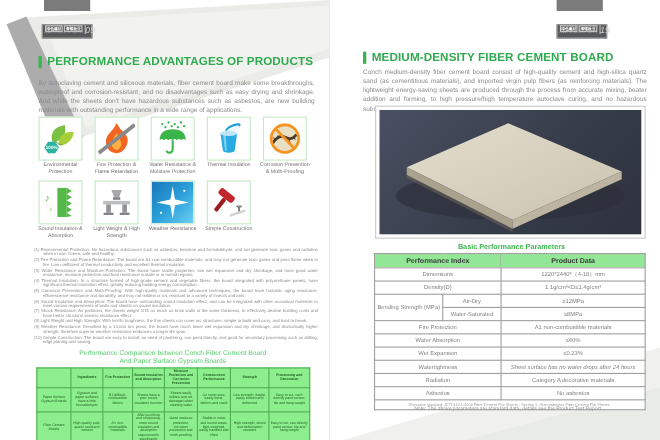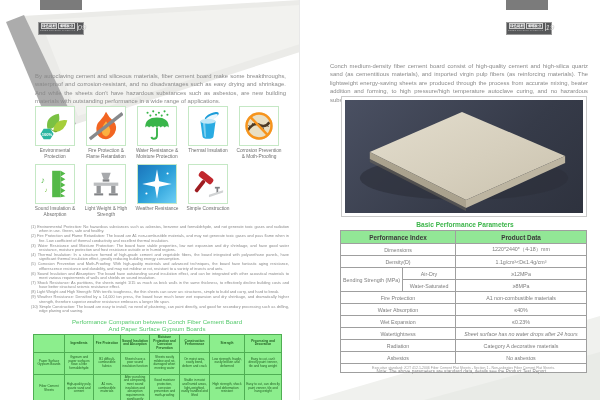--- a/index.html
+++ b/index.html
@@ -86,20 +86,24 @@
       <div class="badge-left">
         <div class="badge-cn">
           <span>绿色建材</span>
           <span>海螺板业</span>
         </div>
         <div class="badge-sub">GREEN BUILDING MATERIALS</div>
       </div>
       <div class="badge-num">09</div>
     </div>
 
+    <div class="sec-title" style="left:35px;top:50px;">
+      <span class="sec-bar"></span>
+      <span class="sec-text">PERFORMANCE ADVANTAGES OF PRODUCTS</span>
+    </div>
 
     <div class="intro" style="left:35px;top:72px;width:251px;">By autoclaving cement and siliceous materials, fiber cement board make some breakthroughs, waterproof and corrosion-resistant, and no disadvantages such as easy drying and shrinkage. And while the sheets don't have hazardous substances such as asbestos, are new building materials with outstanding performance in a wide range of applications.</div>
 
     <div class="fgrid">
 
       <div class="fcell">
         <div class="fbox">
           <svg width="34" height="34" viewBox="0 0 36 36">
             <path d="M10 21 Q7 8 22 5 Q25 16 14 21 Z" fill="#7ac143"></path>
             <path d="M16 23 Q18 10 31 12 Q29 23 18 25 Z" fill="#a6ce39"></path>
@@ -302,20 +306,24 @@
       <div class="badge-left">
         <div class="badge-cn">
           <span>绿色建材</span>
           <span>海螺板业</span>
         </div>
         <div class="badge-sub">GREEN BUILDING MATERIALS</div>
       </div>
       <div class="badge-num">19</div>
     </div>
 
+    <div class="sec-title" style="left:30px;top:46px;">
+      <span class="sec-bar"></span>
+      <span class="sec-text">MEDIUM-DENSITY FIBER CEMENT BOARD</span>
+    </div>
 
     <div class="intro" style="left:30px;top:62px;width:258px;">Conch medium-density fiber cement board consist of high-quality cement and high-silica quartz sand (as cementitious materials), and imported virgin pulp fibers (as reinforcing materials). The lightweight energy-saving sheets are produced through the process from accurate mixing, beater addition and forming, to high pressure/high temperature autoclave curing, and no hazardous substances such as asbestos and formaldehyde.</div>
 
     <div class="photo">
       <div class="photo-inner">
         <svg width="100%" height="100%" viewBox="0 0 240 113" preserveAspectRatio="none">
           <defs>
             <linearGradient id="boardTop" x1="0" y1="0" x2="1" y2="1">
               <stop offset="0" stop-color="#e3ddcd"></stop>
                 <stop offset="0.55" stop-color="#d6cfbd"></stop>

